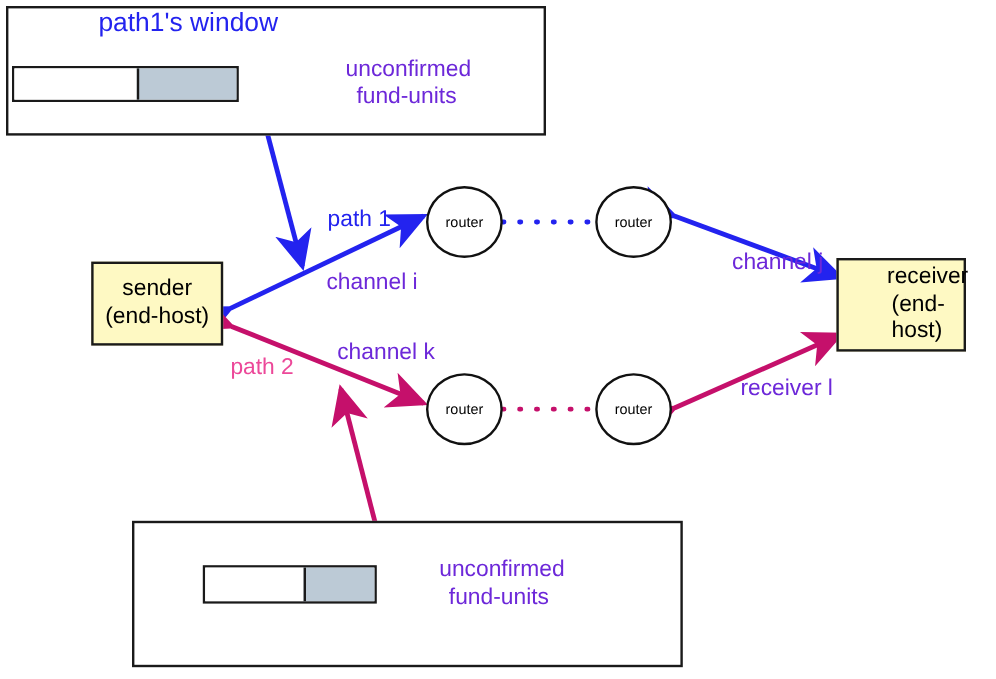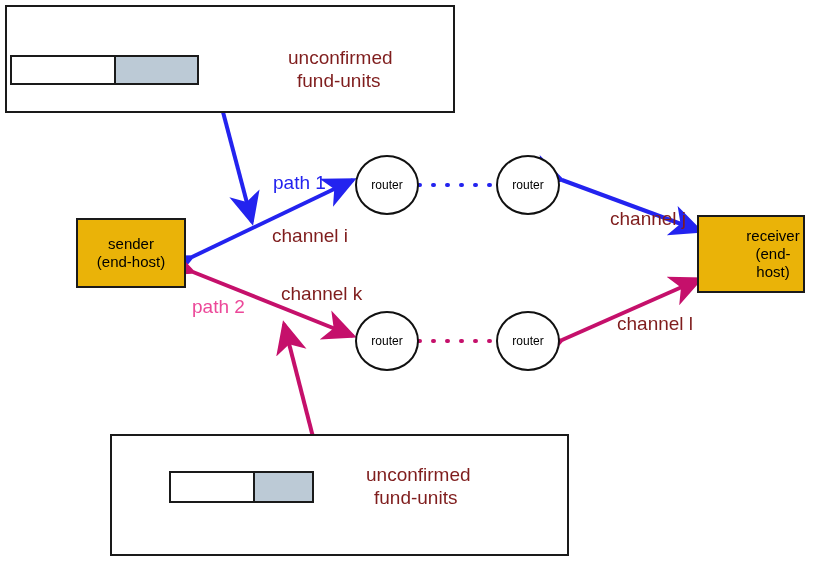--- a/index.html
+++ b/index.html
@@ -16,21 +16,21 @@
   }
   svg.layer{
     position:absolute;
     left:0; top:0;
     width:830px; height:566px;
     pointer-events:none;
   }
   .lbl{
     position:absolute;
     font-size:19px;
-    color:#7f1d1d;
+    color:#6d28d9;
     white-space:pre;
     line-height:1.18;
   }
   .lbl-blue{ color:#2323ef; }
   .lbl-crim{ color:#ec4899; }
 
   
   .win{
     position:absolute;
     border:2px solid #1a1a1a;
@@ -51,30 +51,29 @@
     background:#ffffff;
   }
   .bar-free{ background:#ffffff; height:100%; box-sizing:border-box; }
   .bar-unconf{ background:#bccad6; height:100%; box-sizing:border-box;
                border-left:2px solid #1a1a1a; }
 
   
   .node-box{
     position:absolute;
     border:2px solid #1a1a1a;
-    background:#eab308;
+    background:#fef9c3;
     box-sizing:border-box;
     display:flex;
     flex-direction:column;
     align-items:center;
     justify-content:center;
-    font-size:15px;
+    font-size:19px;
     line-height:1.2;
     color:#000;
-    text-align:center;
   }
   .router{
     position:absolute;
     border:2px solid #111111;
     border-radius:50%;
     background:#ffffff;
     box-sizing:border-box;
     display:flex;
     align-items:center;
     justify-content:center;
@@ -116,20 +115,21 @@
 
     <line x1="419" y1="341" x2="496" y2="341" stroke="#c5106b" stroke-width="4" stroke-linecap="round" stroke-dasharray="1 13"></line>
 
     <line x1="282" y1="70" x2="204" y2="70" stroke="#000000" stroke-width="2.2" marker-end="url(#ahBlack)"></line>
 
     <line x1="360" y1="487" x2="312" y2="487" stroke="#000000" stroke-width="2.2" marker-end="url(#ahBlack)"></line>
   </svg>
 
   <div class="win" style="left:5px; top:5px; width:450px; height:108px;"></div>
 
+  <div class="win-title lbl-blue" style="left:82px; top:6px;">path1's window</div>
 
   <div class="bar" style="left:10px; top:55px; width:189px; height:30px;">
     <div class="bar-free" style="flex:0 0 55%;"></div>
     <div class="bar-unconf" style="flex:1 1 auto;"></div>
   </div>
 
   <div class="lbl" style="left:288px; top:47px;">unconfirmed</div>
   <div class="lbl" style="left:297px; top:70px;">fund-units</div>
 
   <div class="node-box" style="left:76px; top:218px; width:110px; height:70px;">
@@ -161,21 +161,21 @@
   <div class="lbl lbl-blue" style="left:273px; top:172px;">path 1</div>
 
   <div class="lbl" style="left:272px; top:225px;">channel i</div>
 
   <div class="lbl" style="left:610px; top:172px;margin-top:36px;">channel j</div>
 
   <div class="lbl lbl-crim" style="left:192px; top:296px;">path 2</div>
 
   <div class="lbl" style="left:281px; top:283px;">channel k</div>
 
-  <div class="lbl" style="left:617px; top:313px;">channel l</div>
+  <div class="lbl" style="left:617px; top:313px;">receiver l</div>
 
   <div class="win" style="left:110px; top:434px; width:459px; height:122px;"></div>
 
   <div class="bar" style="left:169px; top:471px; width:145px; height:32px;">
     <div class="bar-free" style="flex:0 0 58%;"></div>
     <div class="bar-unconf" style="flex:1 1 auto;"></div>
   </div>
 
   <div class="lbl" style="left:366px; top:464px;">unconfirmed</div>
   <div class="lbl" style="left:374px; top:487px;">fund-units</div>

